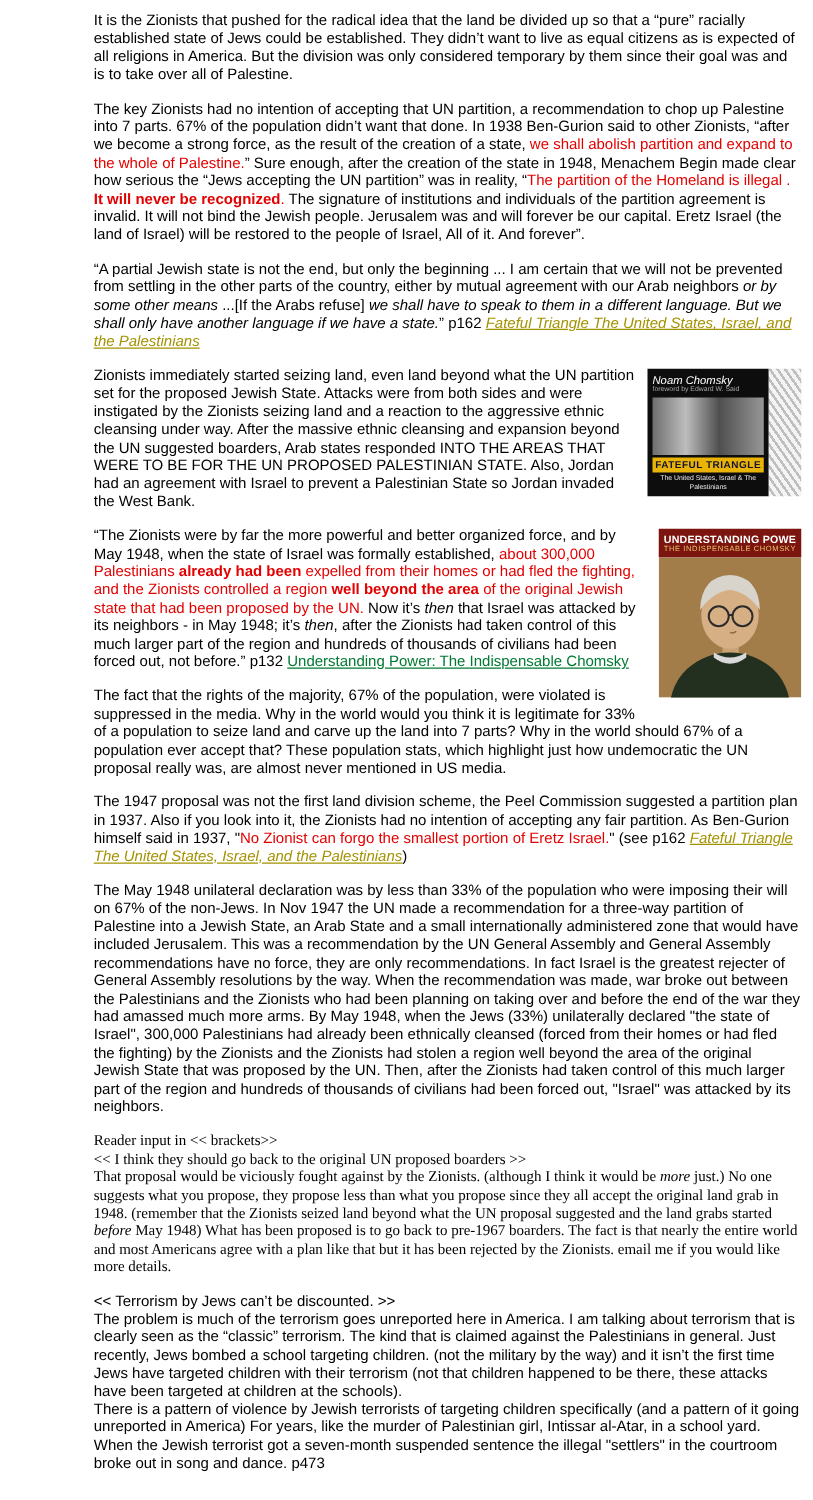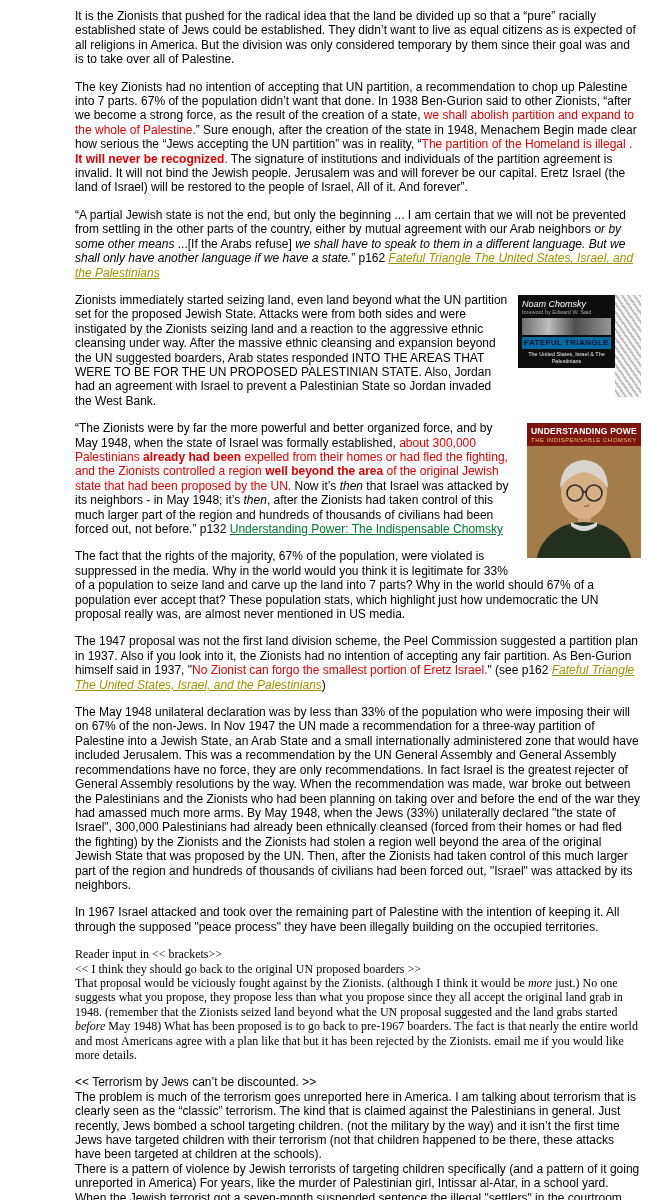--- a/index.html
+++ b/index.html
@@ -16,26 +16,26 @@
   .b{font-weight:400;}
   .i{font-style:italic;}
   .bi{font-weight:700;}
   .red{color:#e30000;}
   .link1{color:#a39200;text-decoration:underline;cursor:pointer;}
   .link2{color:#007a33;text-decoration:underline;cursor:pointer;}
 
   
   .book{float:right;margin:2px 0 5px 9px;}
   .book1{width:123px;height:102px;display:flex;}
-  .b1-cover{width:97px;height:73px;background:#0d0d0d;display:flex;flex-direction:column;
+  .b1-cover{width:97px;height:102px;background:#0d0d0d;display:flex;flex-direction:column;
             padding:4px 4px 3px 4px;box-sizing:border-box;}
   .b1-author{display:block;color:#fff;font-size:9px;font-style:italic;line-height:10px;}
   .b1-foreword{display:block;color:#a8a8a8;font-size:5.5px;line-height:7px;}
   .b1-photo{flex:1;margin:2px 0;background:linear-gradient(90deg,#6e6e6e,#bdbdbd 30%,#4f4f4f 60%,#969696);}
-  .b1-band{display:block;background:#0369a1;color:#141432;font-size:8px;font-weight:700;
+  .b1-band{display:block;background:#eab308;color:#141432;font-size:8px;font-weight:700;
            text-align:center;letter-spacing:.4px;line-height:12px;white-space:nowrap;overflow:hidden;}
   .b1-sub{display:block;color:#ececec;font-size:5.5px;line-height:7px;text-align:center;padding-top:2px;}
   .b1-pages{width:26px;height:102px;background:repeating-linear-gradient(55deg,#f4f4f4 0 3px,#bfbfbf 3px 5px);}
 
   .book2{width:114px;height:141px;display:block;}
   .b2-band{display:block;background:#7c150f;padding:3px 4px 2px 4px;box-sizing:border-box;}
   .b2-t1{display:block;color:#fff;font-weight:700;font-size:8.5px;line-height:10px;letter-spacing:.2px;white-space:nowrap;overflow:hidden;}
   .b2-t2{display:block;color:#e8c56a;font-size:6px;line-height:8px;letter-spacing:.5px;white-space:nowrap;overflow:hidden;}
   .b2-photo{display:block;height:112px;}
   .b2-photo svg{display:block;width:100%;height:100%;}
@@ -84,17 +84,16 @@
           <path d="M44 80 Q57 90 70 80 L70 76 Q57 84 44 76 Z" fill="#d9d9d9"></path>
         </svg>
       </span>
     </span>
     <span><span>“The Zionists were by far the more powerful and better organized force, and by May 1948, when the state of Israel was formally established, </span><span class="b red">about 300,000 Palestinians </span><span class="bi red">already had been</span><span class="b red"> expelled from their homes or had fled the fighting, and the Zionists controlled a region </span><span class="bi red">well beyond the area</span><span class="b red"> of the original Jewish state that had been proposed by the UN.</span><span> Now it’s </span><span class="i">then</span><span> that Israel was attacked by its neighbors - in May 1948; it’s </span><span class="i">then</span><span>, </span><span class="b">after</span><span> the Zionists had taken control of this much larger part of the region and hundreds of thousands of civilians had been forced out, </span><span class="b">not before.</span><span>” p132 </span><span class="link2">Understanding Power: The Indispensable Chomsky</span></span>
   </p>
 
   <p class="block"><span>The fact that the rights of the majority, 67% of the population, were violated is suppressed in the media. Why in the world would you think it is legitimate for 33% of a population to seize land and carve up the land into 7 parts? Why in the world should 67% of a population ever accept that? These population stats, which highlight just how undemocratic the UN proposal really was, are almost never mentioned in US media.</span></p>
   <p class="block"><span>The 1947 proposal was not the first land division scheme, the Peel Commission suggested a partition plan in 1937. Also if you look into it, the Zionists had no intention of accepting any fair partition. As Ben-Gurion himself said in 1937, "</span><span class="red">No Zionist can forgo the smallest portion of Eretz Israel.</span><span>" (see p162 </span><span class="link1 i">Fateful Triangle The United States, Israel, and the Palestinians</span><span>)</span></p>
   <p class="block"><span>The May 1948 unilateral declaration was by less than 33% of the population who were imposing their will on 67% of the non-Jews. In Nov 1947 the UN made a recommendation for a three-way partition of Palestine into a Jewish State, an Arab State and a small internationally administered zone that would have included Jerusalem. This was a recommendation by the UN General Assembly and General Assembly recommendations have no force, they are only recommendations. In fact Israel is the greatest rejecter of General Assembly resolutions by the way. When the recommendation was made, war broke out between the Palestinians and the Zionists who had been planning on taking over and before the end of the war they had amassed much more arms. By May 1948, when the Jews (33%) unilaterally declared "the state of Israel", 300,000 Palestinians had already been ethnically cleansed (forced from their homes or had fled the fighting) by the Zionists and the Zionists had stolen a region well beyond the area of the original Jewish State that was proposed by the UN. Then, after the Zionists had taken control of this much larger part of the region and hundreds of thousands of civilians had been forced out, "Israel" was attacked by its neighbors.</span></p>
-  <p class="block"><span>In 1967 Israel attacked and took over the remaining part of Palestine with the intention of keeping it. All through the supposed "peace process" they have been illegally building on the occupied territories.</span></p>
   <p class="block gap-lg"><span>Reader input in &lt;&lt; brackets&gt;&gt;</span><br><span>&lt;&lt; I think they should go back to the original UN proposed boarders &gt;&gt;</span><br><span>That proposal would be viciously fought against by the Zionists. (although I think it would be </span><span class="i">more</span><span> just.) No one suggests what you propose, they propose less than what you propose since they all accept the original land grab in 1948. (remember that the Zionists seized land beyond what the UN proposal suggested and the land grabs started </span><span class="i">before</span><span> May 1948) What has been proposed is to go back to pre-1967 boarders. The fact is that nearly the entire world and most Americans agree with a plan like that but it has been rejected by the Zionists. email me if you would like more details.</span></p>
   <p class="block"><span>&lt;&lt; Terrorism by Jews can’t be discounted. &gt;&gt;</span><br><span>The problem is much of the terrorism goes unreported here in America. I am talking about terrorism that is clearly seen as the “classic” terrorism. The kind that is claimed against the Palestinians in general. Just recently, Jews bombed a school targeting children. (not the military by the way) and it isn’t the first time Jews have targeted children with their terrorism (not that children happened to be there, these attacks have been targeted at children at the schools).</span><br><span>There is a pattern of violence by Jewish terrorists of targeting children specifically (and a pattern of it going unreported in America) For years, like the murder of Palestinian girl, Intissar al-Atar, in a school yard. When the Jewish terrorist got a seven-month suspended sentence the illegal "settlers" in the courtroom broke out in song and dance. p473 </span></p>
 
 </div>
 
 </body></html>

